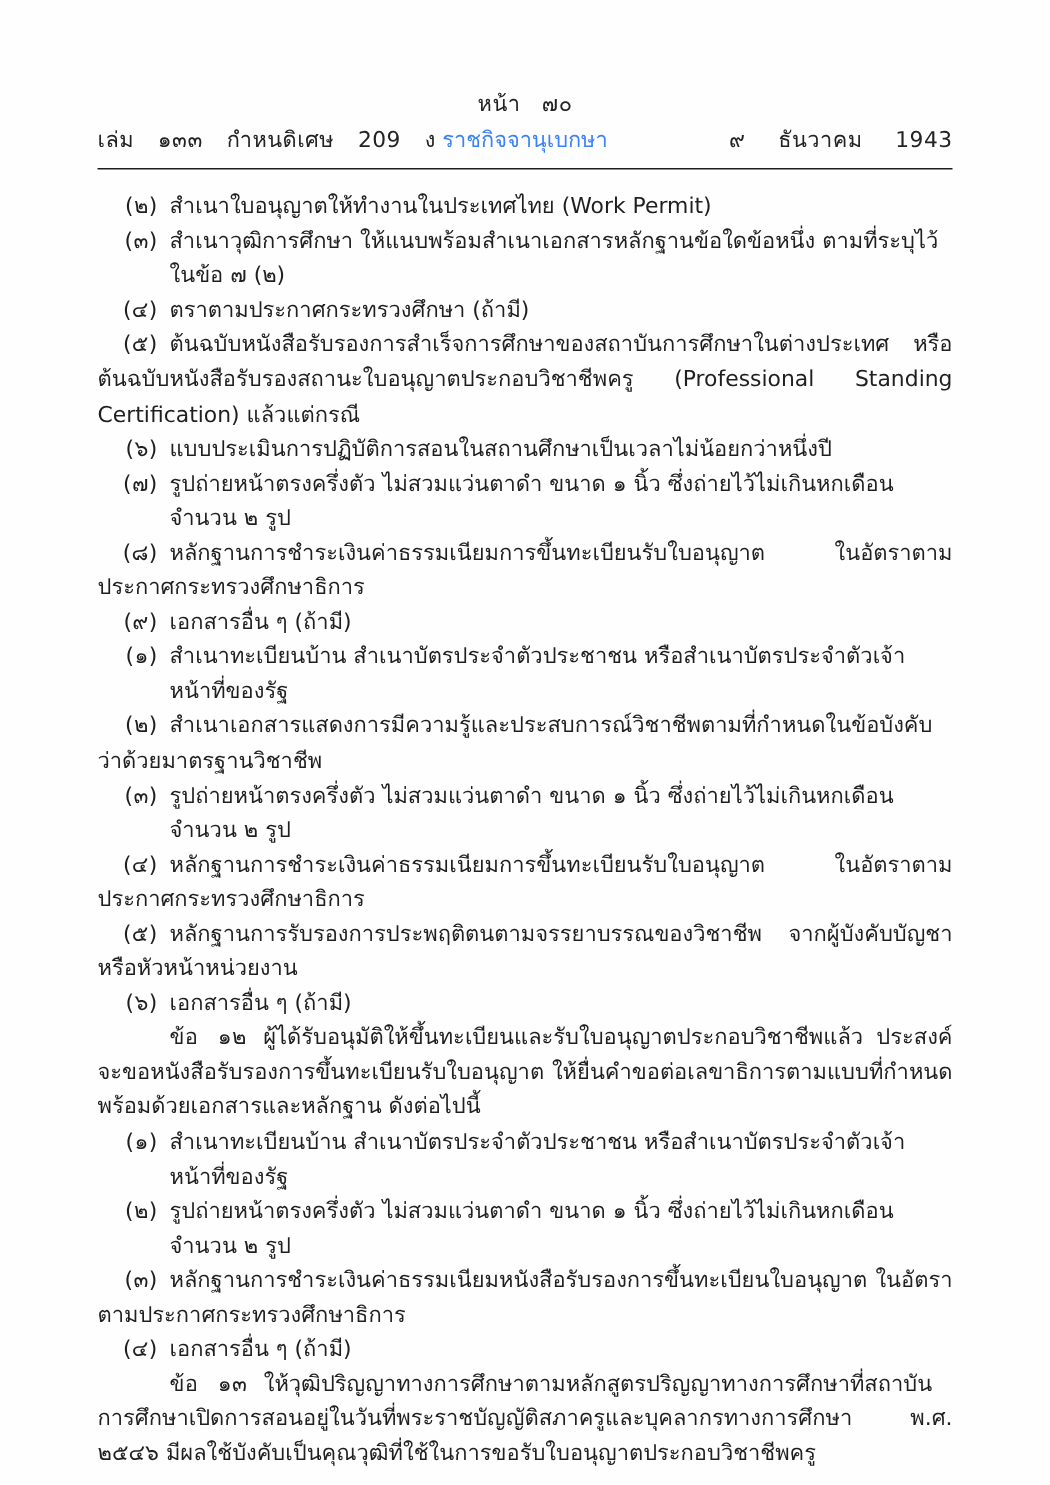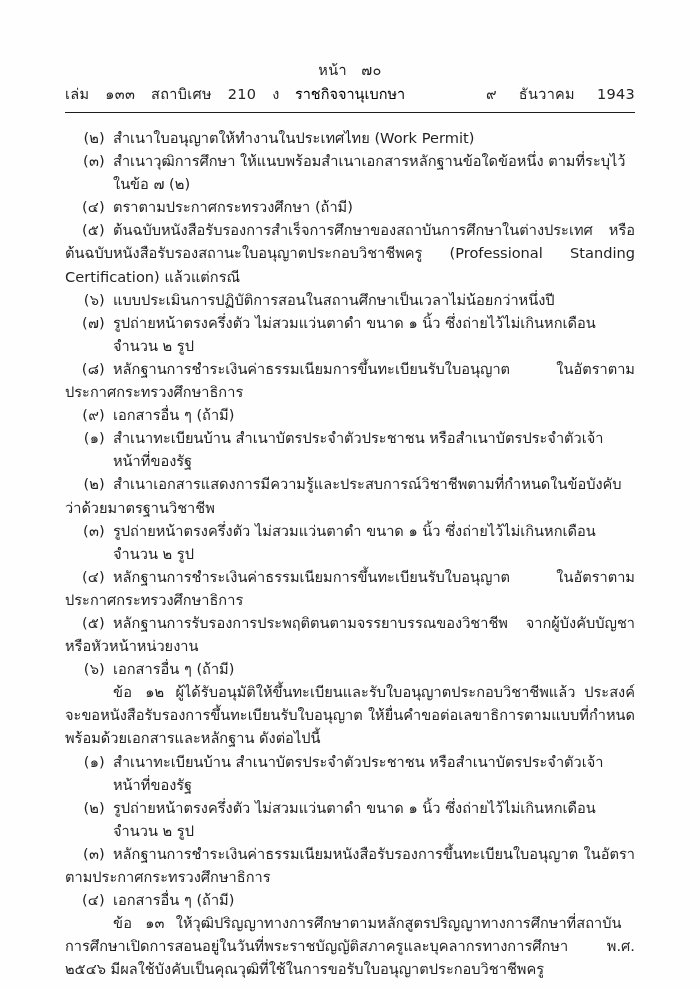--- a/index.html
+++ b/index.html
@@ -66,21 +66,21 @@
   .masthead-right span { margin-left: 17px; }
   .masthead-right span:first-child { margin-left: 0; }
   .masthead-gazette {
     position: absolute;
     left: 0;
     top: 25px;
     width: 100%;
     text-align: center;
     font-size: 14.5px;
     line-height: 23px;
-    color: #000000;
+    color: #3b82f6;
     pointer-events: none;
   }
   .rule {
     position: absolute;
     left: 65px;
     top: 112px;
     width: 570px;
     height: 0;
     border-top: 1.6px solid #1d1d1d;
   }
@@ -148,22 +148,22 @@
 
     <div class="masthead-center">
       <span>หน้า</span>
       <span class="page-no">๗๐</span>
     </div>
 
     <div class="masthead-row">
       <div class="masthead-left">
         <span>เล่ม</span>
         <span>๑๓๓</span>
-        <span>สถาบิเศษ</span>
-        <span>210</span>
+        <span>กำหนดิเศษ</span>
+        <span>209</span>
         <span>ง</span>
       </div>
       <div class="masthead-right">
         <span>๙</span>
         <span>ธันวาคม</span>
         <span>1943</span>
       </div>
     </div>
 
     <div class="masthead-gazette">ราชกิจจานุเบกษา</div>

